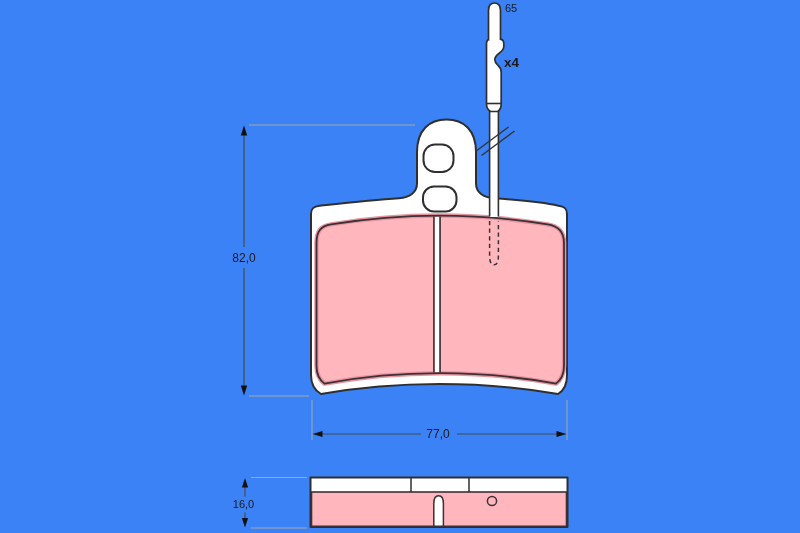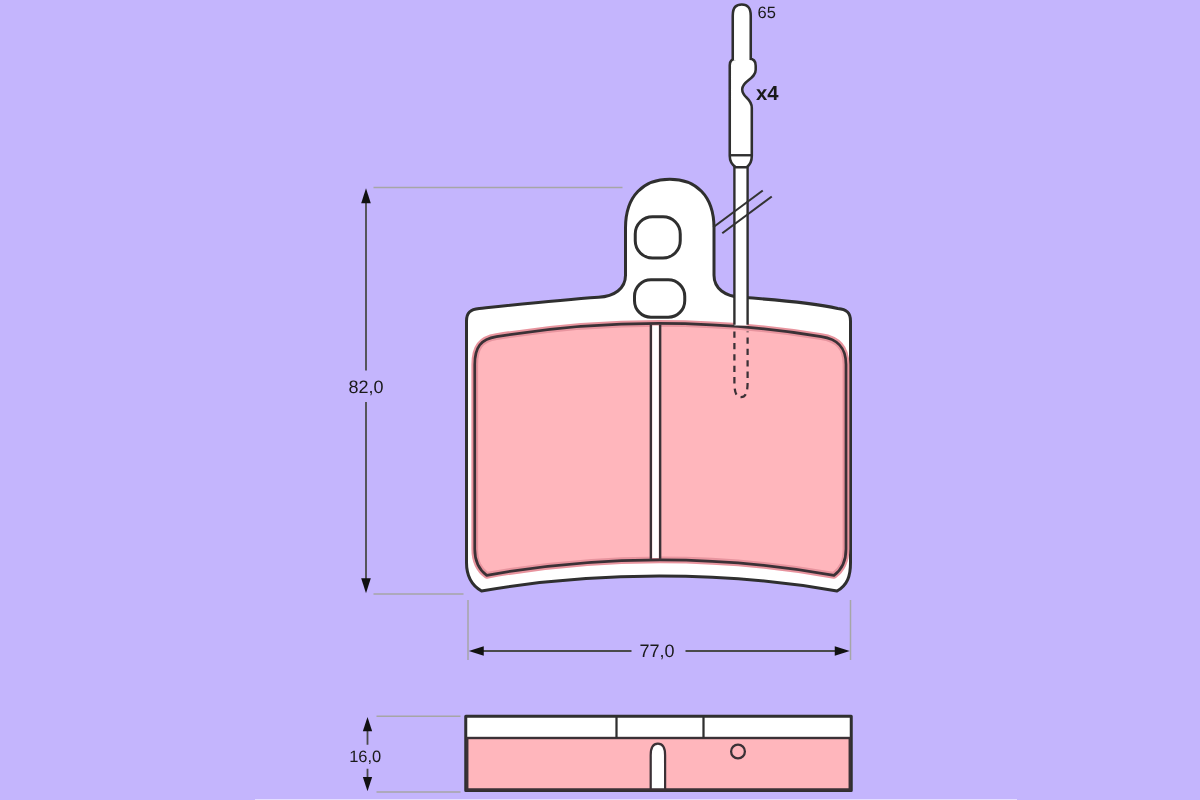--- a/index.html
+++ b/index.html
@@ -1,17 +1,17 @@
 <!DOCTYPE html>
 <html><head>
 <meta charset="utf-8">
 <style>
   html,body{margin:0;padding:0;background:#ffffff;width:800px;height:533px;overflow:hidden;
     font-family:"Liberation Sans","DejaVu Sans",sans-serif;}
-  .stage{position:relative;width:800px;height:533px;background:#c4b5fd;}
+  .stage{position:relative;width:800px;height:533px;background:#3b82f6;}
   svg{position:absolute;left:0;top:0;}
   .plate{fill:#ffffff;stroke:#2f2f2f;stroke-width:2;stroke-linejoin:round;}
   .friction-halo{stroke:#e8949e;stroke-width:4.5;stroke-linejoin:round;}
   .friction-outline{fill:none;stroke:#3b3136;stroke-width:1.8;stroke-linejoin:round;}
   .pin-part{fill:#ffffff;stroke:#2f2f2f;stroke-width:1.7;stroke-linejoin:round;}
   .pin-line{stroke:#2f2f2f;stroke-width:1.6;}
   .hidden-line{fill:none;stroke:#3b3136;stroke-width:1.5;stroke-dasharray:4.2 3.4;}
   .slot-line{stroke:#3b3136;stroke-width:1.6;}
   .ext-line{stroke:#a6a6a6;stroke-width:1;}
   .dim-line{stroke:#4a4a4a;stroke-width:1.2;}

